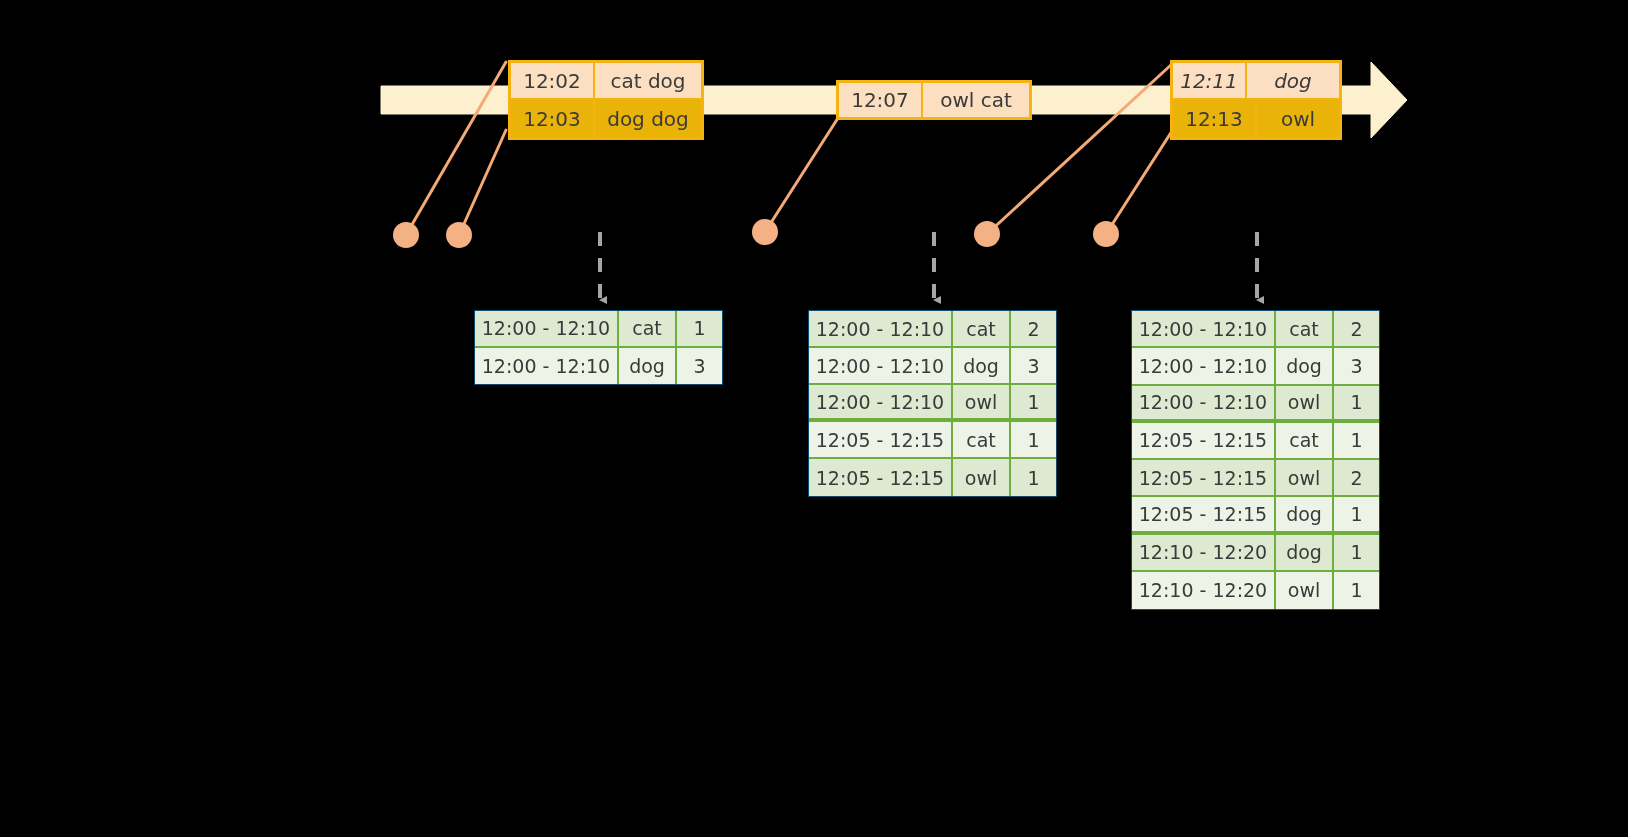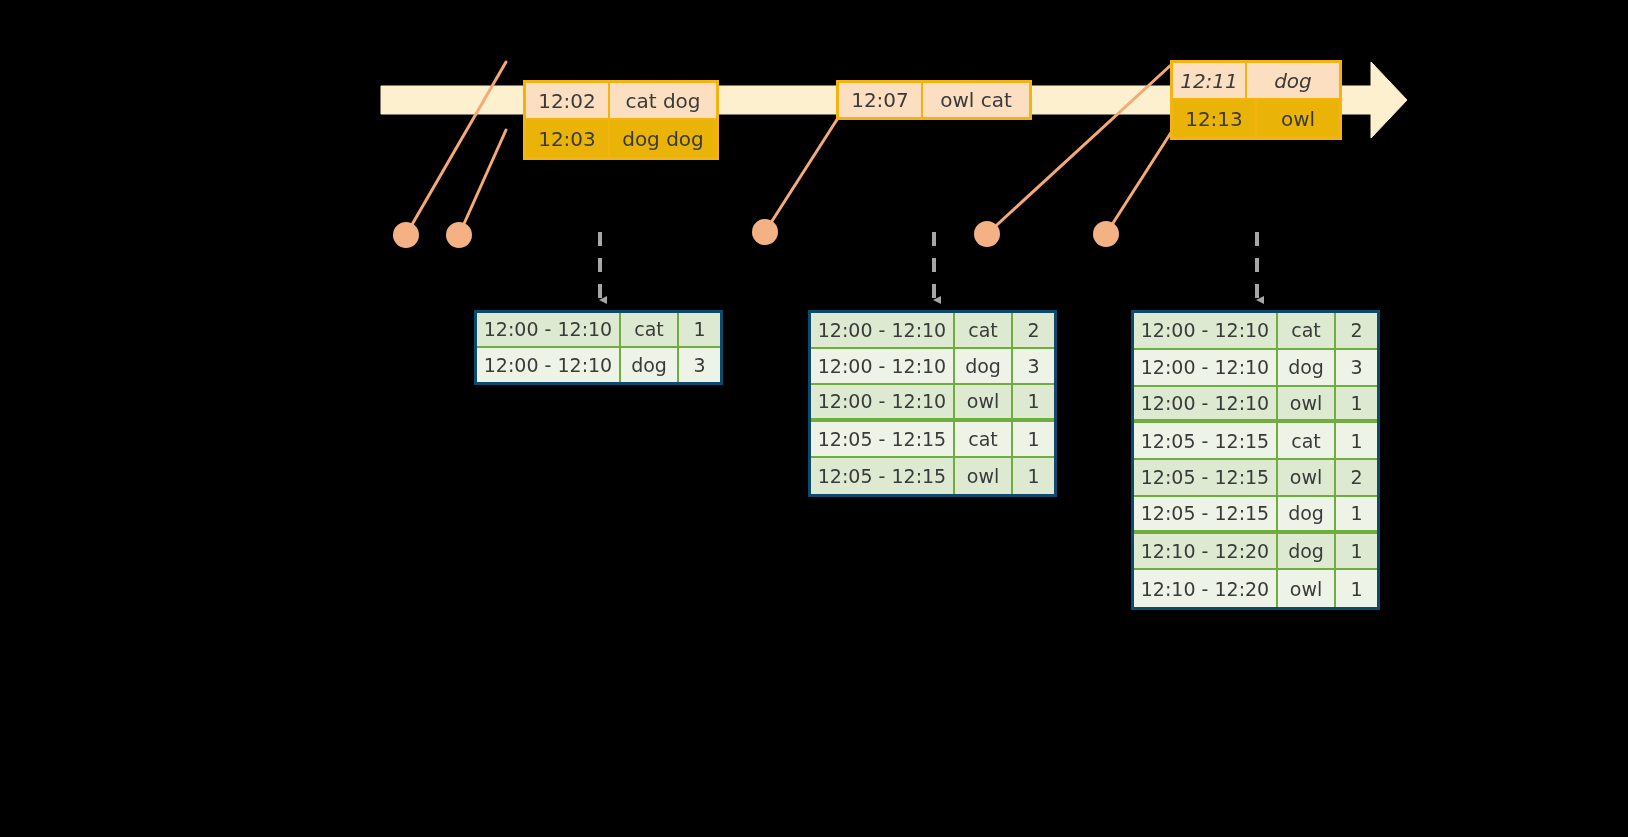--- a/index.html
+++ b/index.html
@@ -39,21 +39,21 @@
     display:flex;align-items:center;justify-content:center;
     box-sizing:border-box;
     flex:1;
     font-size:20px;
     white-space:nowrap;
   }
 
   
   .tbl{
     position:absolute;
-    border:3px solid #0c4a6e;
+    border:1px solid #0c4a6e;
     box-sizing:border-box;
     background:#eab308;
     z-index:5;
   }
   .tbl .trow{
     display:flex;align-items:stretch;
     box-sizing:border-box;
     border-bottom:2px solid #6FAE3E;
   }
   .tbl .trow:last-child{border-bottom:none;}
@@ -111,21 +111,21 @@
 
     <g fill="#F4B183">
       <circle cx="406" cy="235" r="13"></circle>
       <circle cx="459" cy="235" r="13"></circle>
       <circle cx="765" cy="232" r="13"></circle>
       <circle cx="987" cy="234" r="13"></circle>
       <circle cx="1106" cy="234" r="13"></circle>
     </g>
   </svg>
 
-  <div class="evt" style="left:523px;top:60px;width:196px;height:80px;margin-top:20px;">
+  <div class="evt" style="left:508px;top:60px;width:196px;height:80px;">
     <div class="row shade" style="height:50%;">
       <div class="time" style="width:84px;">12:02</div>
       <div class="words">cat dog</div>
     </div>
     <div class="row plain" style="height:50%;">
       <div class="time" style="width:84px;">12:03</div>
       <div class="words">dog dog</div>
     </div>
   </div>
 

